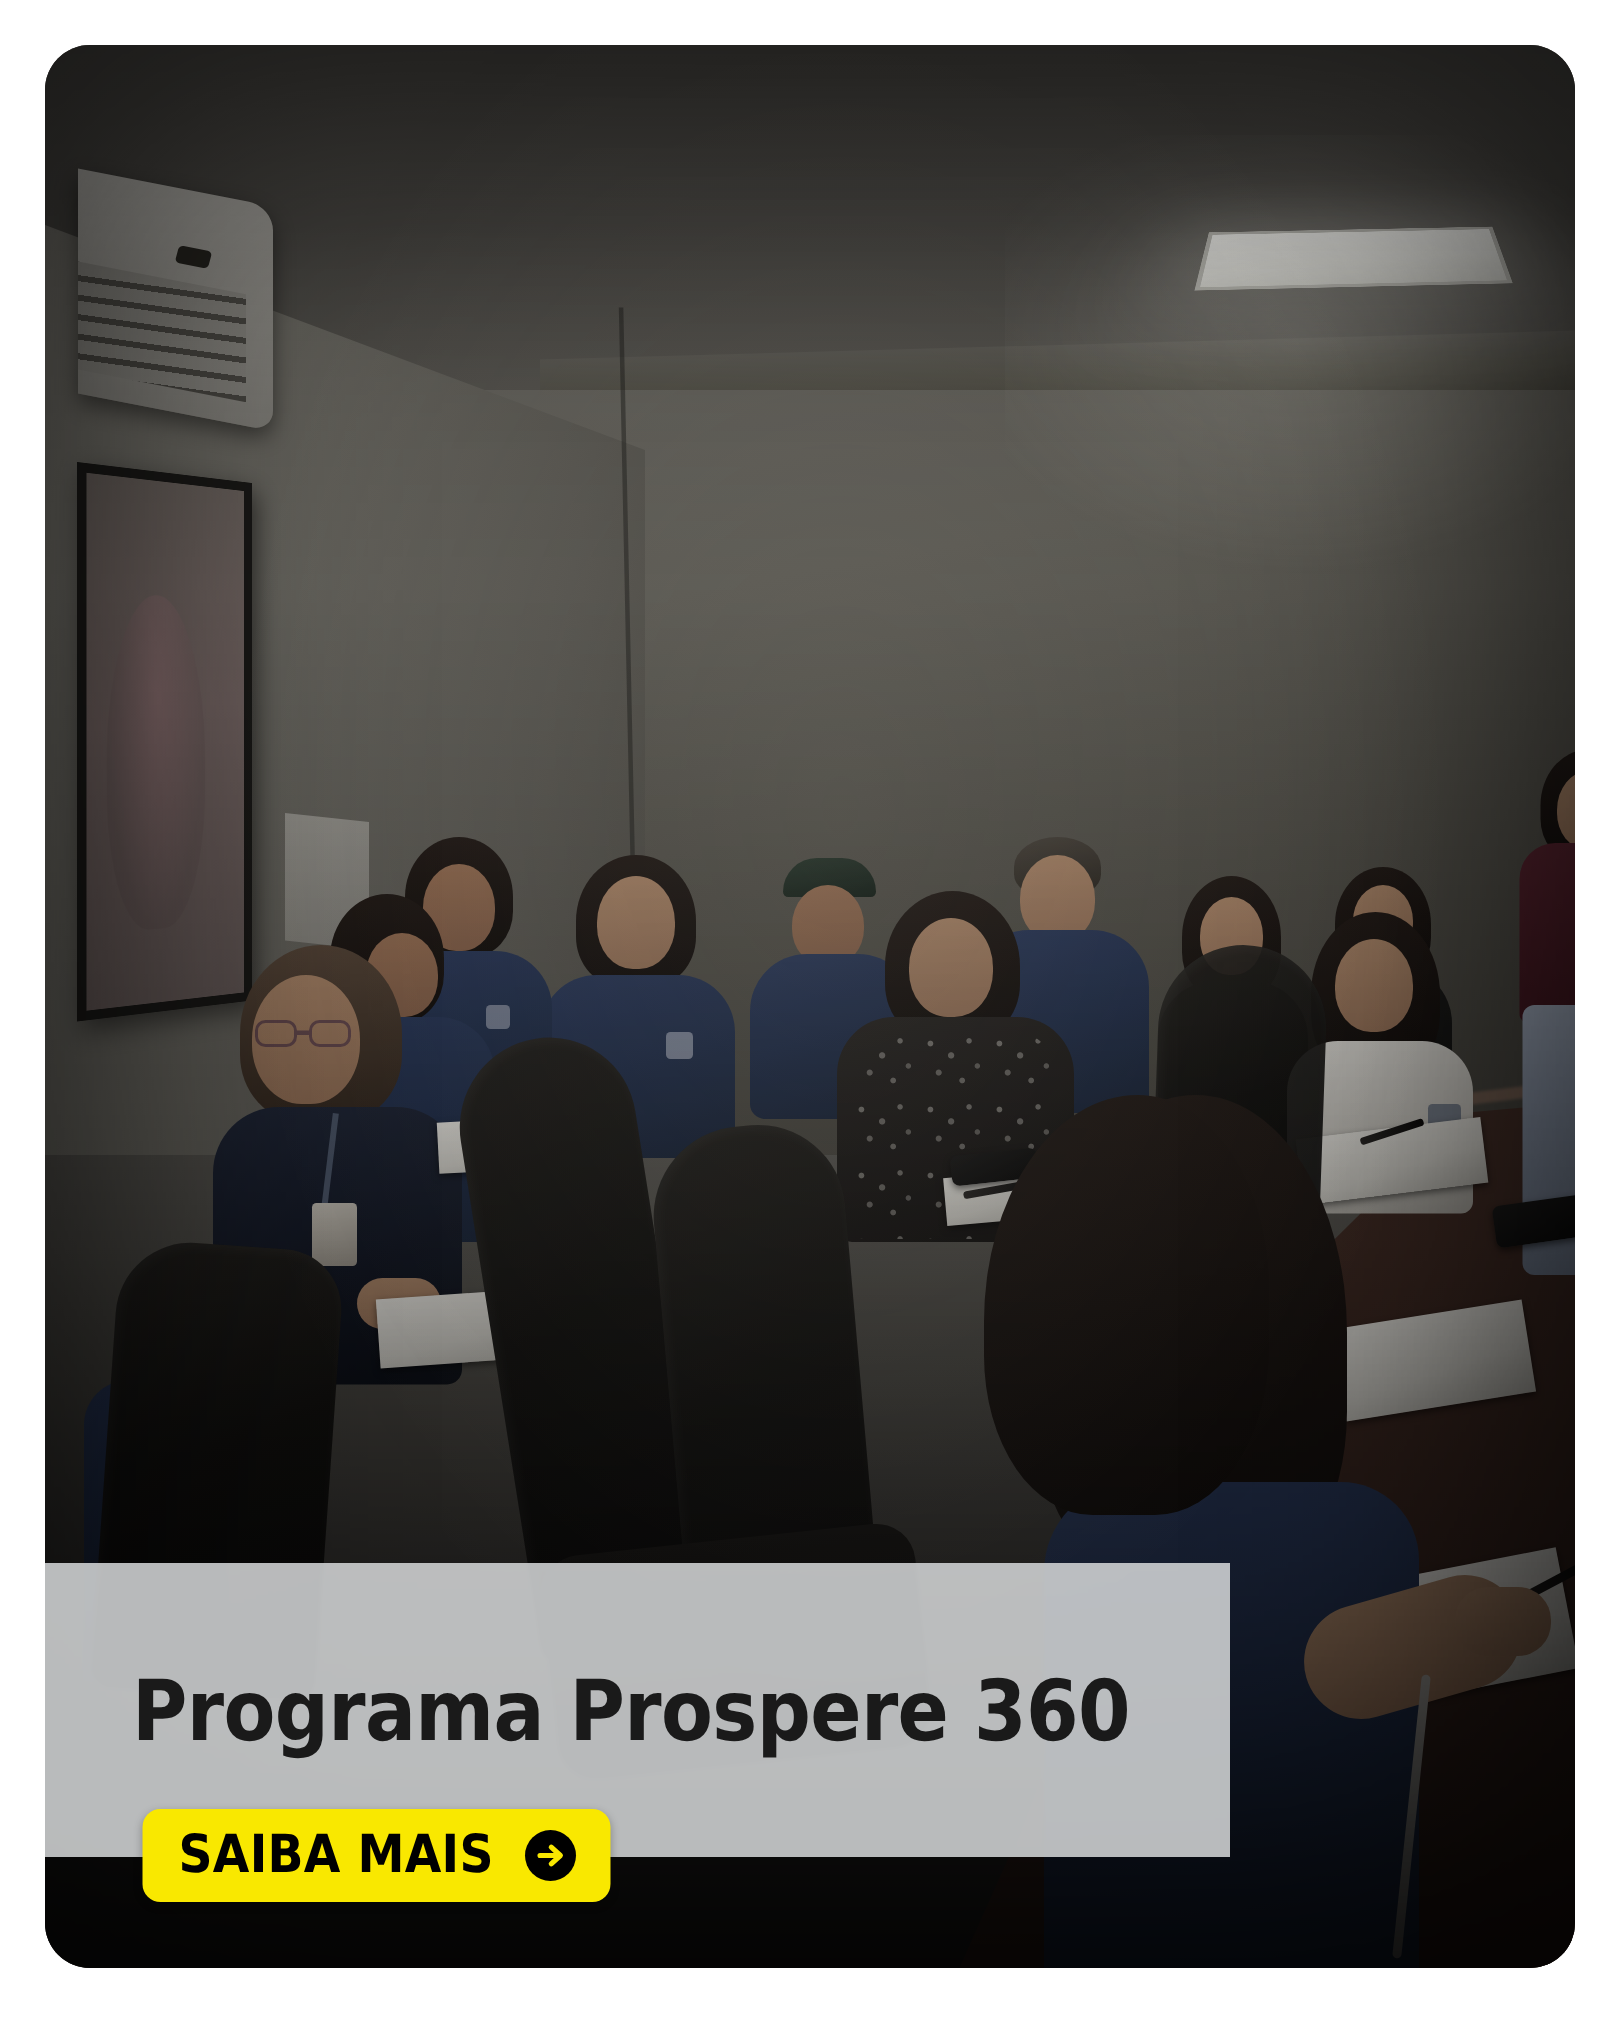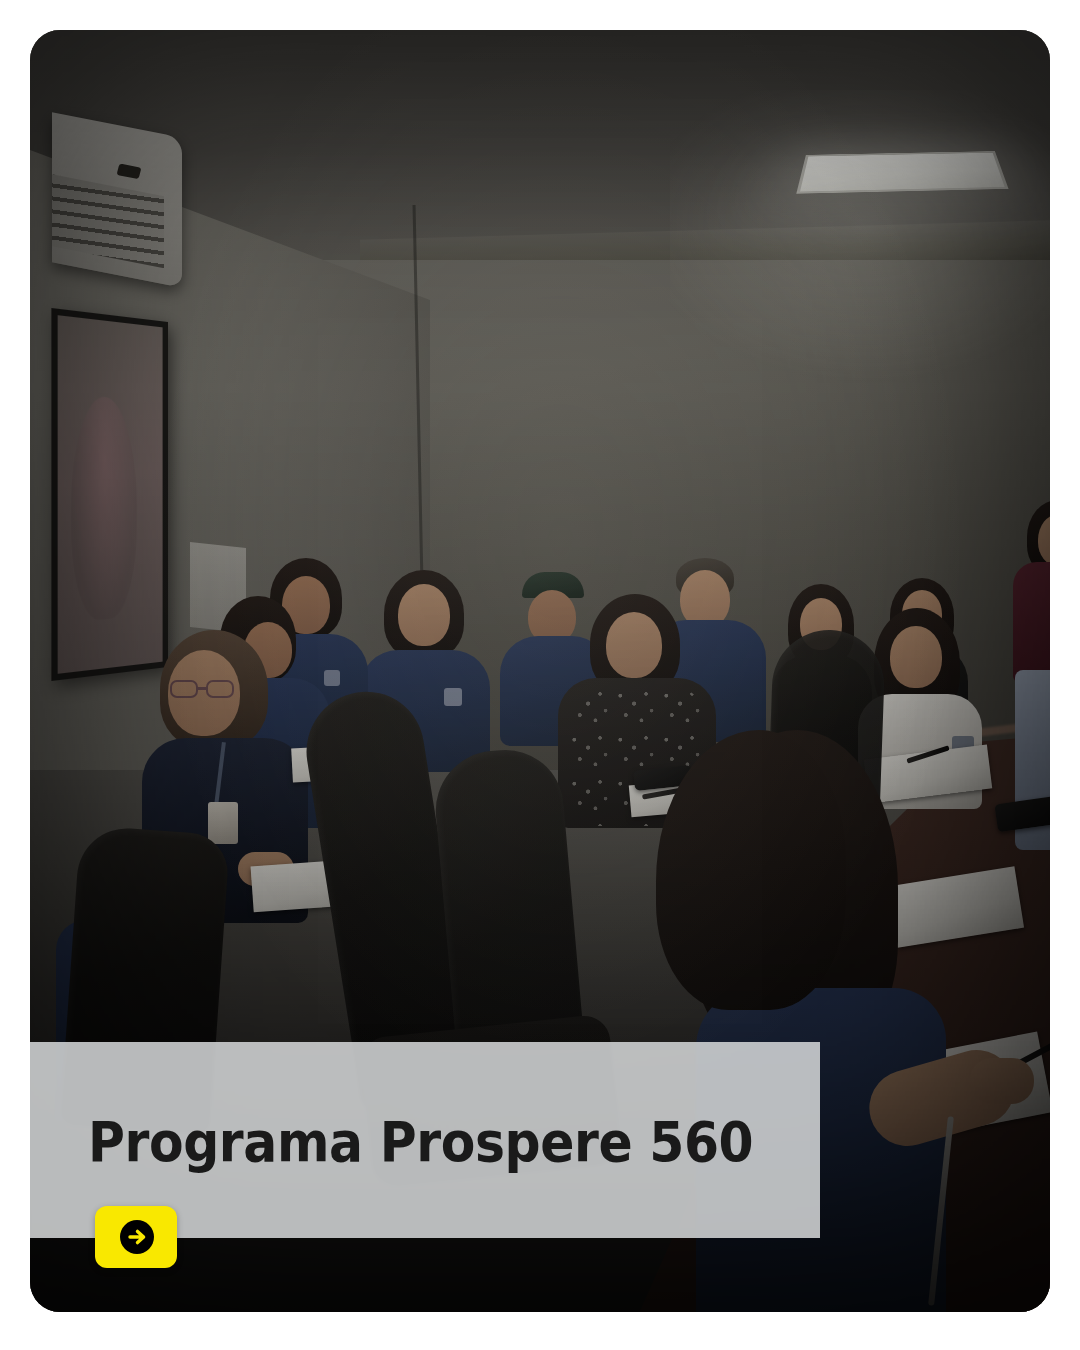--- a/index.html
+++ b/index.html
@@ -390,24 +390,25 @@
         <div class="hair darkhair" style="left:0; top:0; width:190px; height:280px; border-radius:54% 46% 40% 38%;"></div>
       </div>
 
       <div style="position:absolute; left:908px; top:1086px; width:6px; height:190px; background:linear-gradient(180deg,#a9a7a2,#6e6c68); border-radius:4px; transform:rotate(6deg);"></div>
 
       <div class="photo-grade"></div>
       <div class="vignette"></div>
     </div>
 
     <div class="overlay-panel">
-      <div class="overlay-title">Programa Prospere 560</div>
+      <div class="overlay-title">Programa Prospere 360</div>
     </div>
 
     <button class="cta">
+      <span class="cta-label">SAIBA MAIS</span>
       <svg class="cta-arrow" viewBox="0 0 36 36">
         <circle cx="18" cy="18" r="17" fill="#000"></circle>
         <path d="M11 18 h12 M18.5 12.4 L24.6 18 L18.5 23.6" fill="none" stroke="#f9e800" stroke-width="3.4" stroke-linecap="round" stroke-linejoin="round"></path>
       </svg>
     </button>
 
   </div>
 </div>
 
 </body></html>

